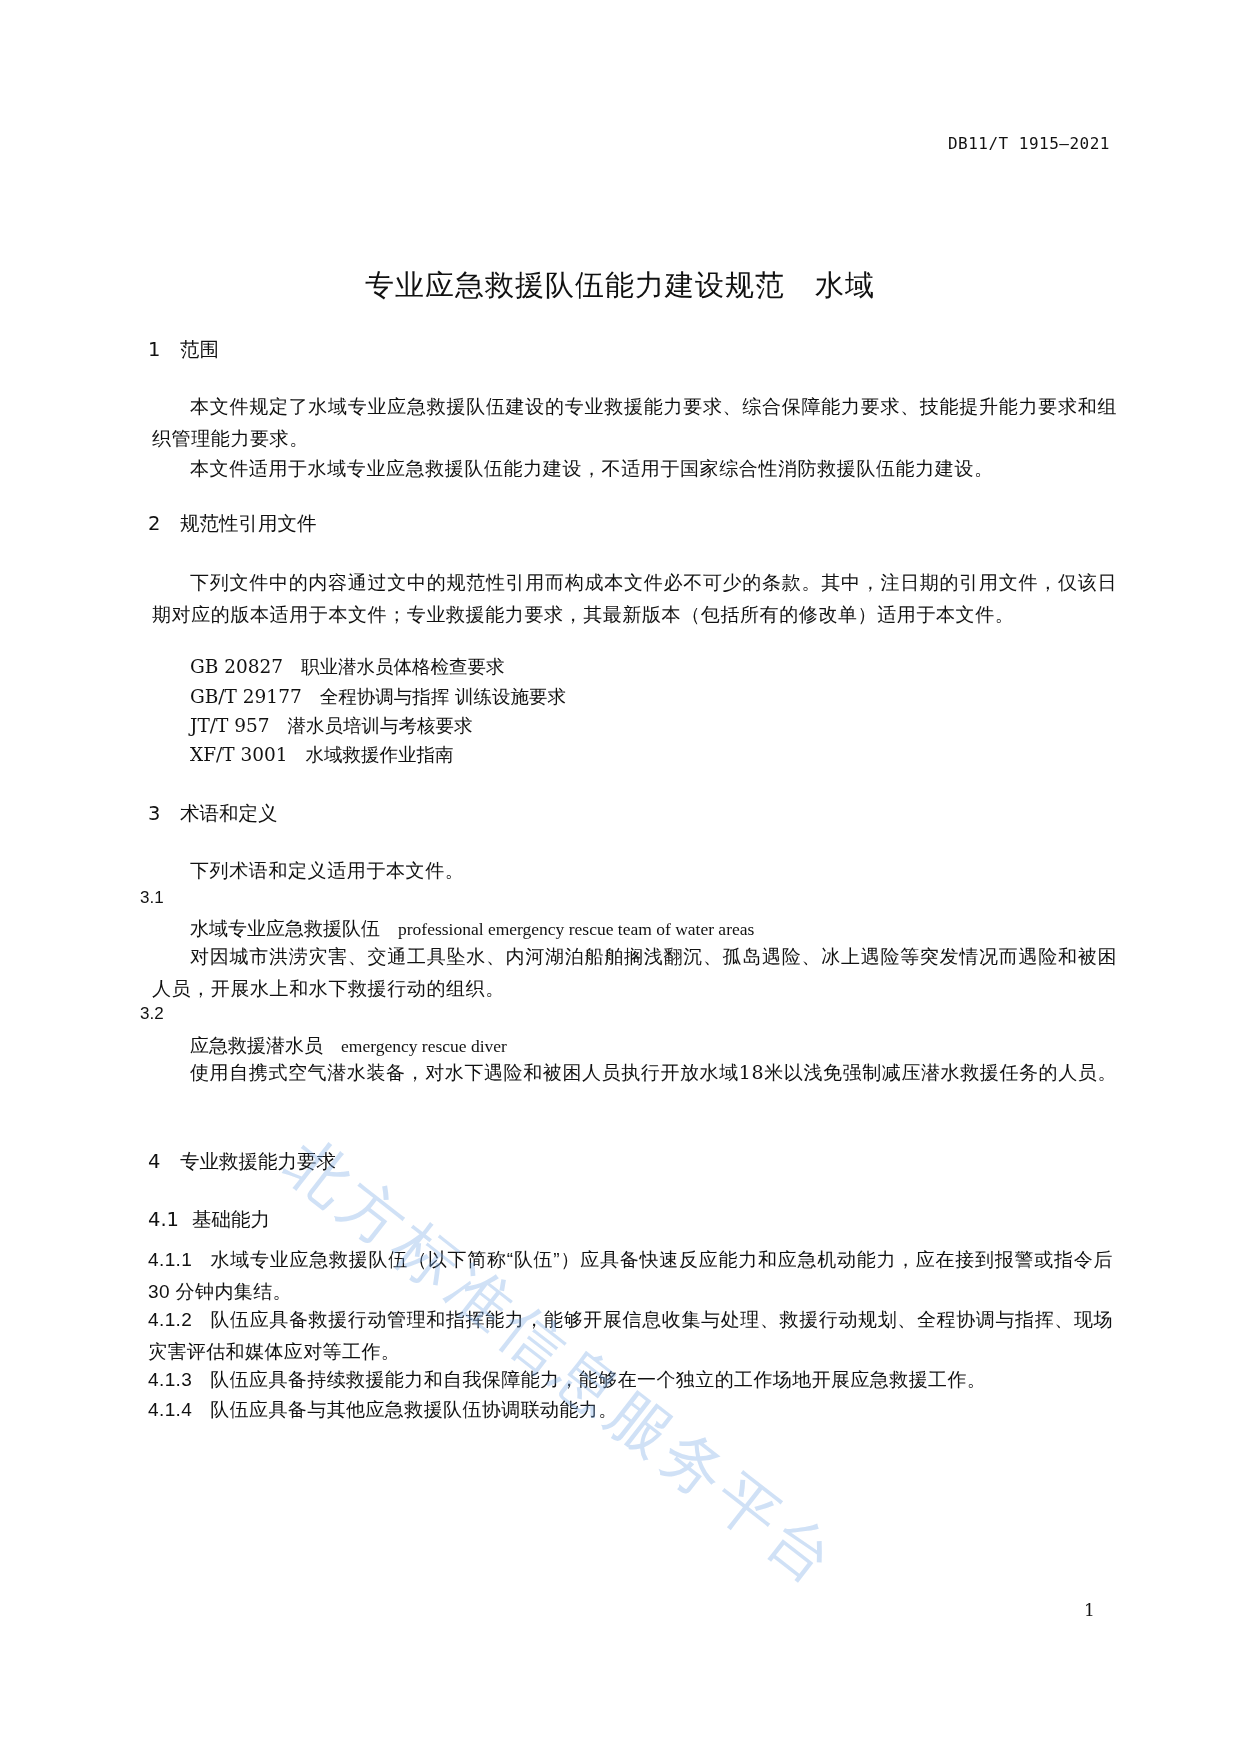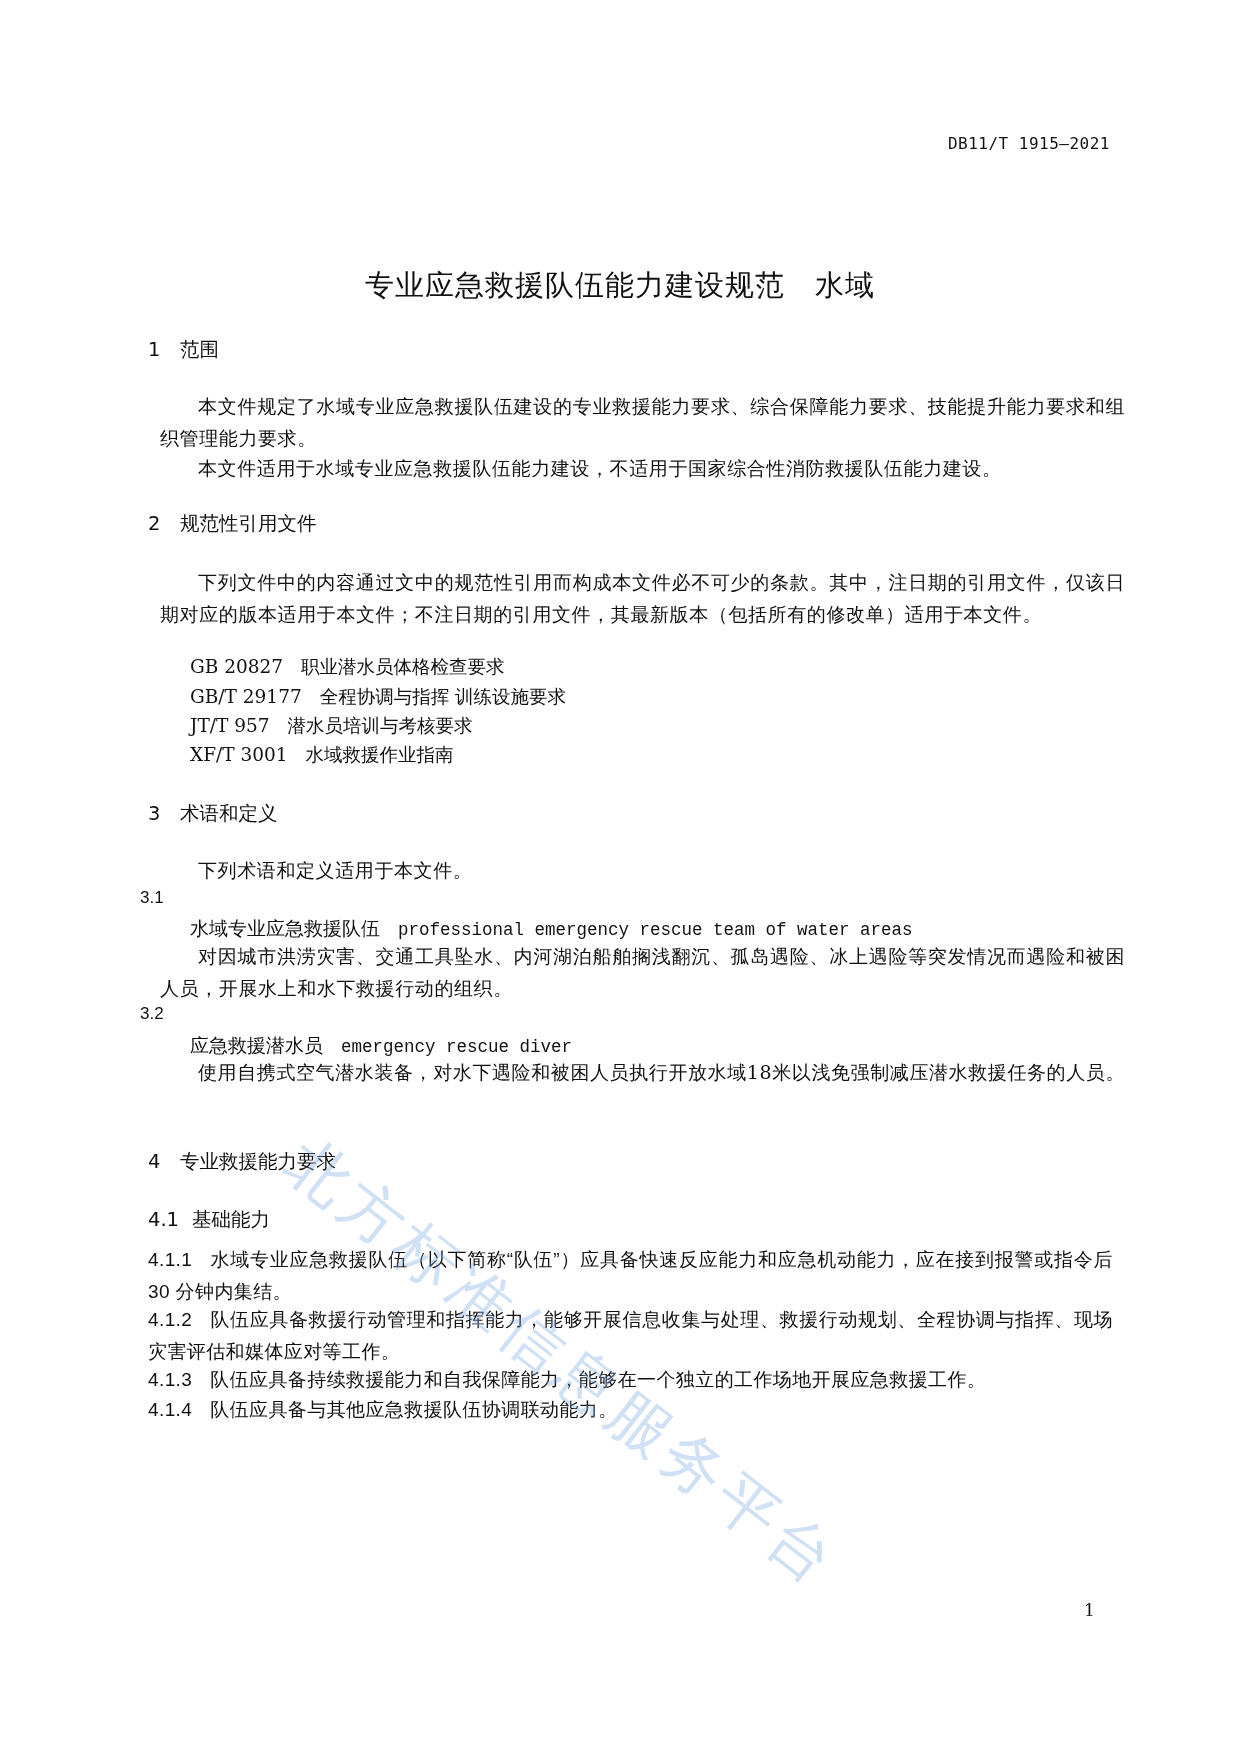--- a/index.html
+++ b/index.html
@@ -4,27 +4,27 @@
 <style>
   html, body { margin: 0; padding: 0; background: #ffffff; }
   body { width: 1240px; height: 1755px; position: relative; overflow: hidden;
          font-family: "DejaVu Sans", sans-serif; color: #111; }
   .abs { position: absolute; }
   .doc-code { right: 130px; top: 134px; font-family: "DejaVu Sans Mono", "Liberation Mono", monospace;
               font-size: 16px; letter-spacing: 0.5px; }
   .doc-title { left: 0; width: 1240px; top: 266px; text-align: center; font-size: 29px; letter-spacing: 1px; }
   .h1 { left: 148px; font-size: 19.5px; }
   .h1 .num { display: inline-block; width: 32px; }
-  .para { left: 160px; width: 965px; font-family: "DejaVu Serif", "Liberation Serif", serif;
+  .para { left: 152px; width: 965px; font-family: "DejaVu Serif", "Liberation Serif", serif;
           font-size: 19px; line-height: 32px; text-indent: 38px; letter-spacing: 0.6px; text-align: justify; }
   .ref { left: 190px; font-family: "DejaVu Serif", "Liberation Serif", serif; font-size: 18.5px; }
   .ref .code { display: inline-block; margin-right: 18px; }
   .termno { left: 140px; font-size: 17px; font-family: Liberation Sans, sans-serif; }
   .term { left: 190px; font-size: 19px; }
-  .term .en { font-family: Liberation Mono, monospace; font-size: 17.5px; margin-left: 18px; }
+  .term .en { font-family: Liberation Serif, serif; font-size: 17.5px; margin-left: 18px; }
   .clause { left: 148px; width: 965px; font-size: 19px; line-height: 32px; letter-spacing: 0.4px;
             font-family: Liberation Sans, sans-serif; text-align: justify; }
   .clause .cn { display: inline-block; margin-right: 18px; }
   .page-no { left: 1084px; top: 1600px; font-family: "DejaVu Serif", serif; font-size: 17px; }
   .watermark { left: 320px; top: 1120px; font-size: 62px; color: rgba(120,170,230,0.35);
                transform: rotate(38deg); transform-origin: 0 0; letter-spacing: 6px; white-space: nowrap;
                font-family: "DejaVu Sans", sans-serif; pointer-events: none; }
 </style>
 </head>
 <body>
@@ -34,21 +34,21 @@
 
 <div class="abs h1" style="top:336px">
   <span class="num">1</span><span>范围</span>
 </div>
 <div class="abs para" style="top:390px">本文件规定了水域专业应急救援队伍建设的专业救援能力要求、综合保障能力要求、技能提升能力要求和组织管理能力要求。</div>
 <div class="abs para" style="top:452px">本文件适用于水域专业应急救援队伍能力建设，不适用于国家综合性消防救援队伍能力建设。</div>
 
 <div class="abs h1" style="top:510px">
   <span class="num">2</span><span>规范性引用文件</span>
 </div>
-<div class="abs para" style="top:566px">下列文件中的内容通过文中的规范性引用而构成本文件必不可少的条款。其中，注日期的引用文件，仅该日期对应的版本适用于本文件；不注日期的引用文件，其最新版本（包括所有的修改单）适用于本文件。</div>
+<div class="abs para" style="top:566px">下列文件中的内容通过文中的规范性引用而构成本文件必不可少的条款。其中，注日期的引用文件，仅该日期对应的版本适用于本文件；专业救援能力要求，其最新版本（包括所有的修改单）适用于本文件。</div>
 <div class="abs ref" style="top:654px">
   <span class="code">GB 20827</span><span>职业潜水员体格检查要求</span>
 </div>
 <div class="abs ref" style="top:684px">
   <span class="code">GB/T 29177</span><span>全程协调与指挥 训练设施要求</span>
 </div>
 <div class="abs ref" style="top:713px">
   <span class="code">JT/T 957</span><span>潜水员培训与考核要求</span>
 </div>
 <div class="abs ref" style="top:742px">

